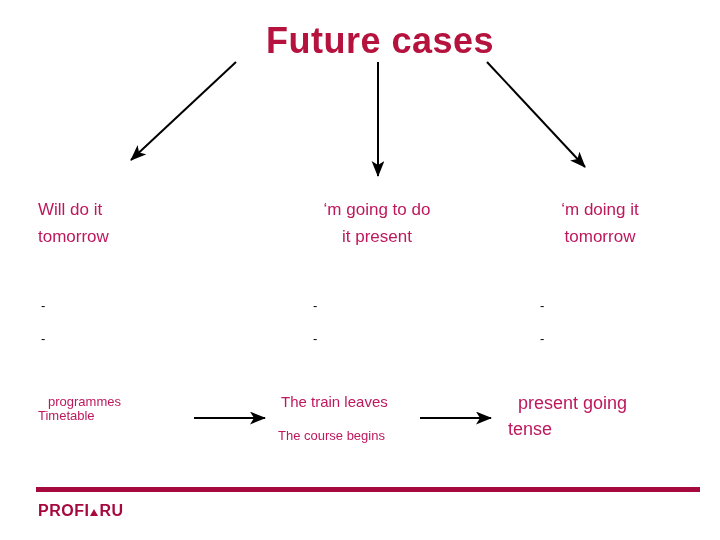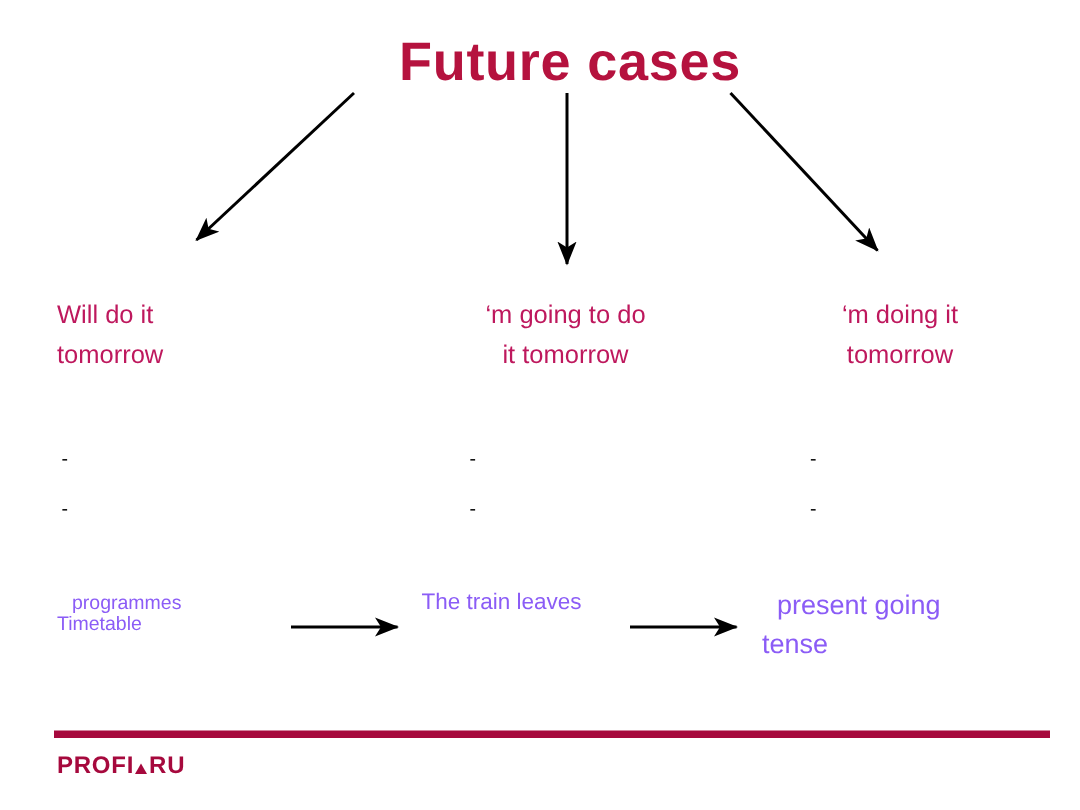--- a/index.html
+++ b/index.html
@@ -83,21 +83,21 @@
   #dash-c1-r1 { left: 41px;  top: 299px; }
   #dash-c1-r2 { left: 41px;  top: 332px; }
   #dash-c2-r1 { left: 313px; top: 299px; }
   #dash-c2-r2 { left: 313px; top: 332px; }
   #dash-c3-r1 { left: 540px; top: 299px; }
   #dash-c3-r2 { left: 540px; top: 332px; }
 
   
   .example {
     position: absolute;
-    color: #8b5cf6;
+    color: #be185d;
     white-space: nowrap;
   }
   #ex-c1-r1 {
     left: 48px;
     top: 394px;
     font-size: 13px;
     line-height: 16px;
   }
   #ex-c1-r2 {
     left: 38px;
@@ -175,34 +175,35 @@
     <line x1="236" y1="62" x2="131" y2="160" stroke="#000000" stroke-width="2" marker-end="url(#ah)"></line>
     <line x1="378" y1="62" x2="378" y2="176" stroke="#000000" stroke-width="2" marker-end="url(#ah)"></line>
     <line x1="487" y1="62" x2="585" y2="167" stroke="#000000" stroke-width="2" marker-end="url(#ah)"></line>
     <line x1="194" y1="418" x2="265" y2="418" stroke="#000000" stroke-width="2" marker-end="url(#ah)"></line>
     <line x1="420" y1="418" x2="491" y2="418" stroke="#000000" stroke-width="2" marker-end="url(#ah)"></line>
   </svg>
 
   <div class="col-header" id="col1-header">Will do it
 tomorrow</div>
   <div class="col-header" id="col2-header">‘m going to do
-it tomorrow</div>
+it present</div>
   <div class="col-header" id="col3-header">‘m doing it
 tomorrow</div>
 
   <div class="dash" id="dash-c1-r1">-</div>
   <div class="dash" id="dash-c1-r2">-</div>
   <div class="dash" id="dash-c2-r1">-</div>
   <div class="dash" id="dash-c2-r2">-</div>
   <div class="dash" id="dash-c3-r1">-</div>
   <div class="dash" id="dash-c3-r2">-</div>
 
   <div class="example" id="ex-c1-r1">programmes</div>
   <div class="example" id="ex-c1-r2">Timetable</div>
   <div class="example" id="ex-c2-r1">The train leaves</div>
+  <div class="example" id="ex-c2-r2">The course begins</div>
   <div class="example" id="ex-c3">present going
 tense</div>
 
   <div id="footer-rule"></div>
   <div id="footer-logo">
     <span>PROFI</span>
     <span class="logo-mark"></span>
     <span>RU</span>
   </div>
 

